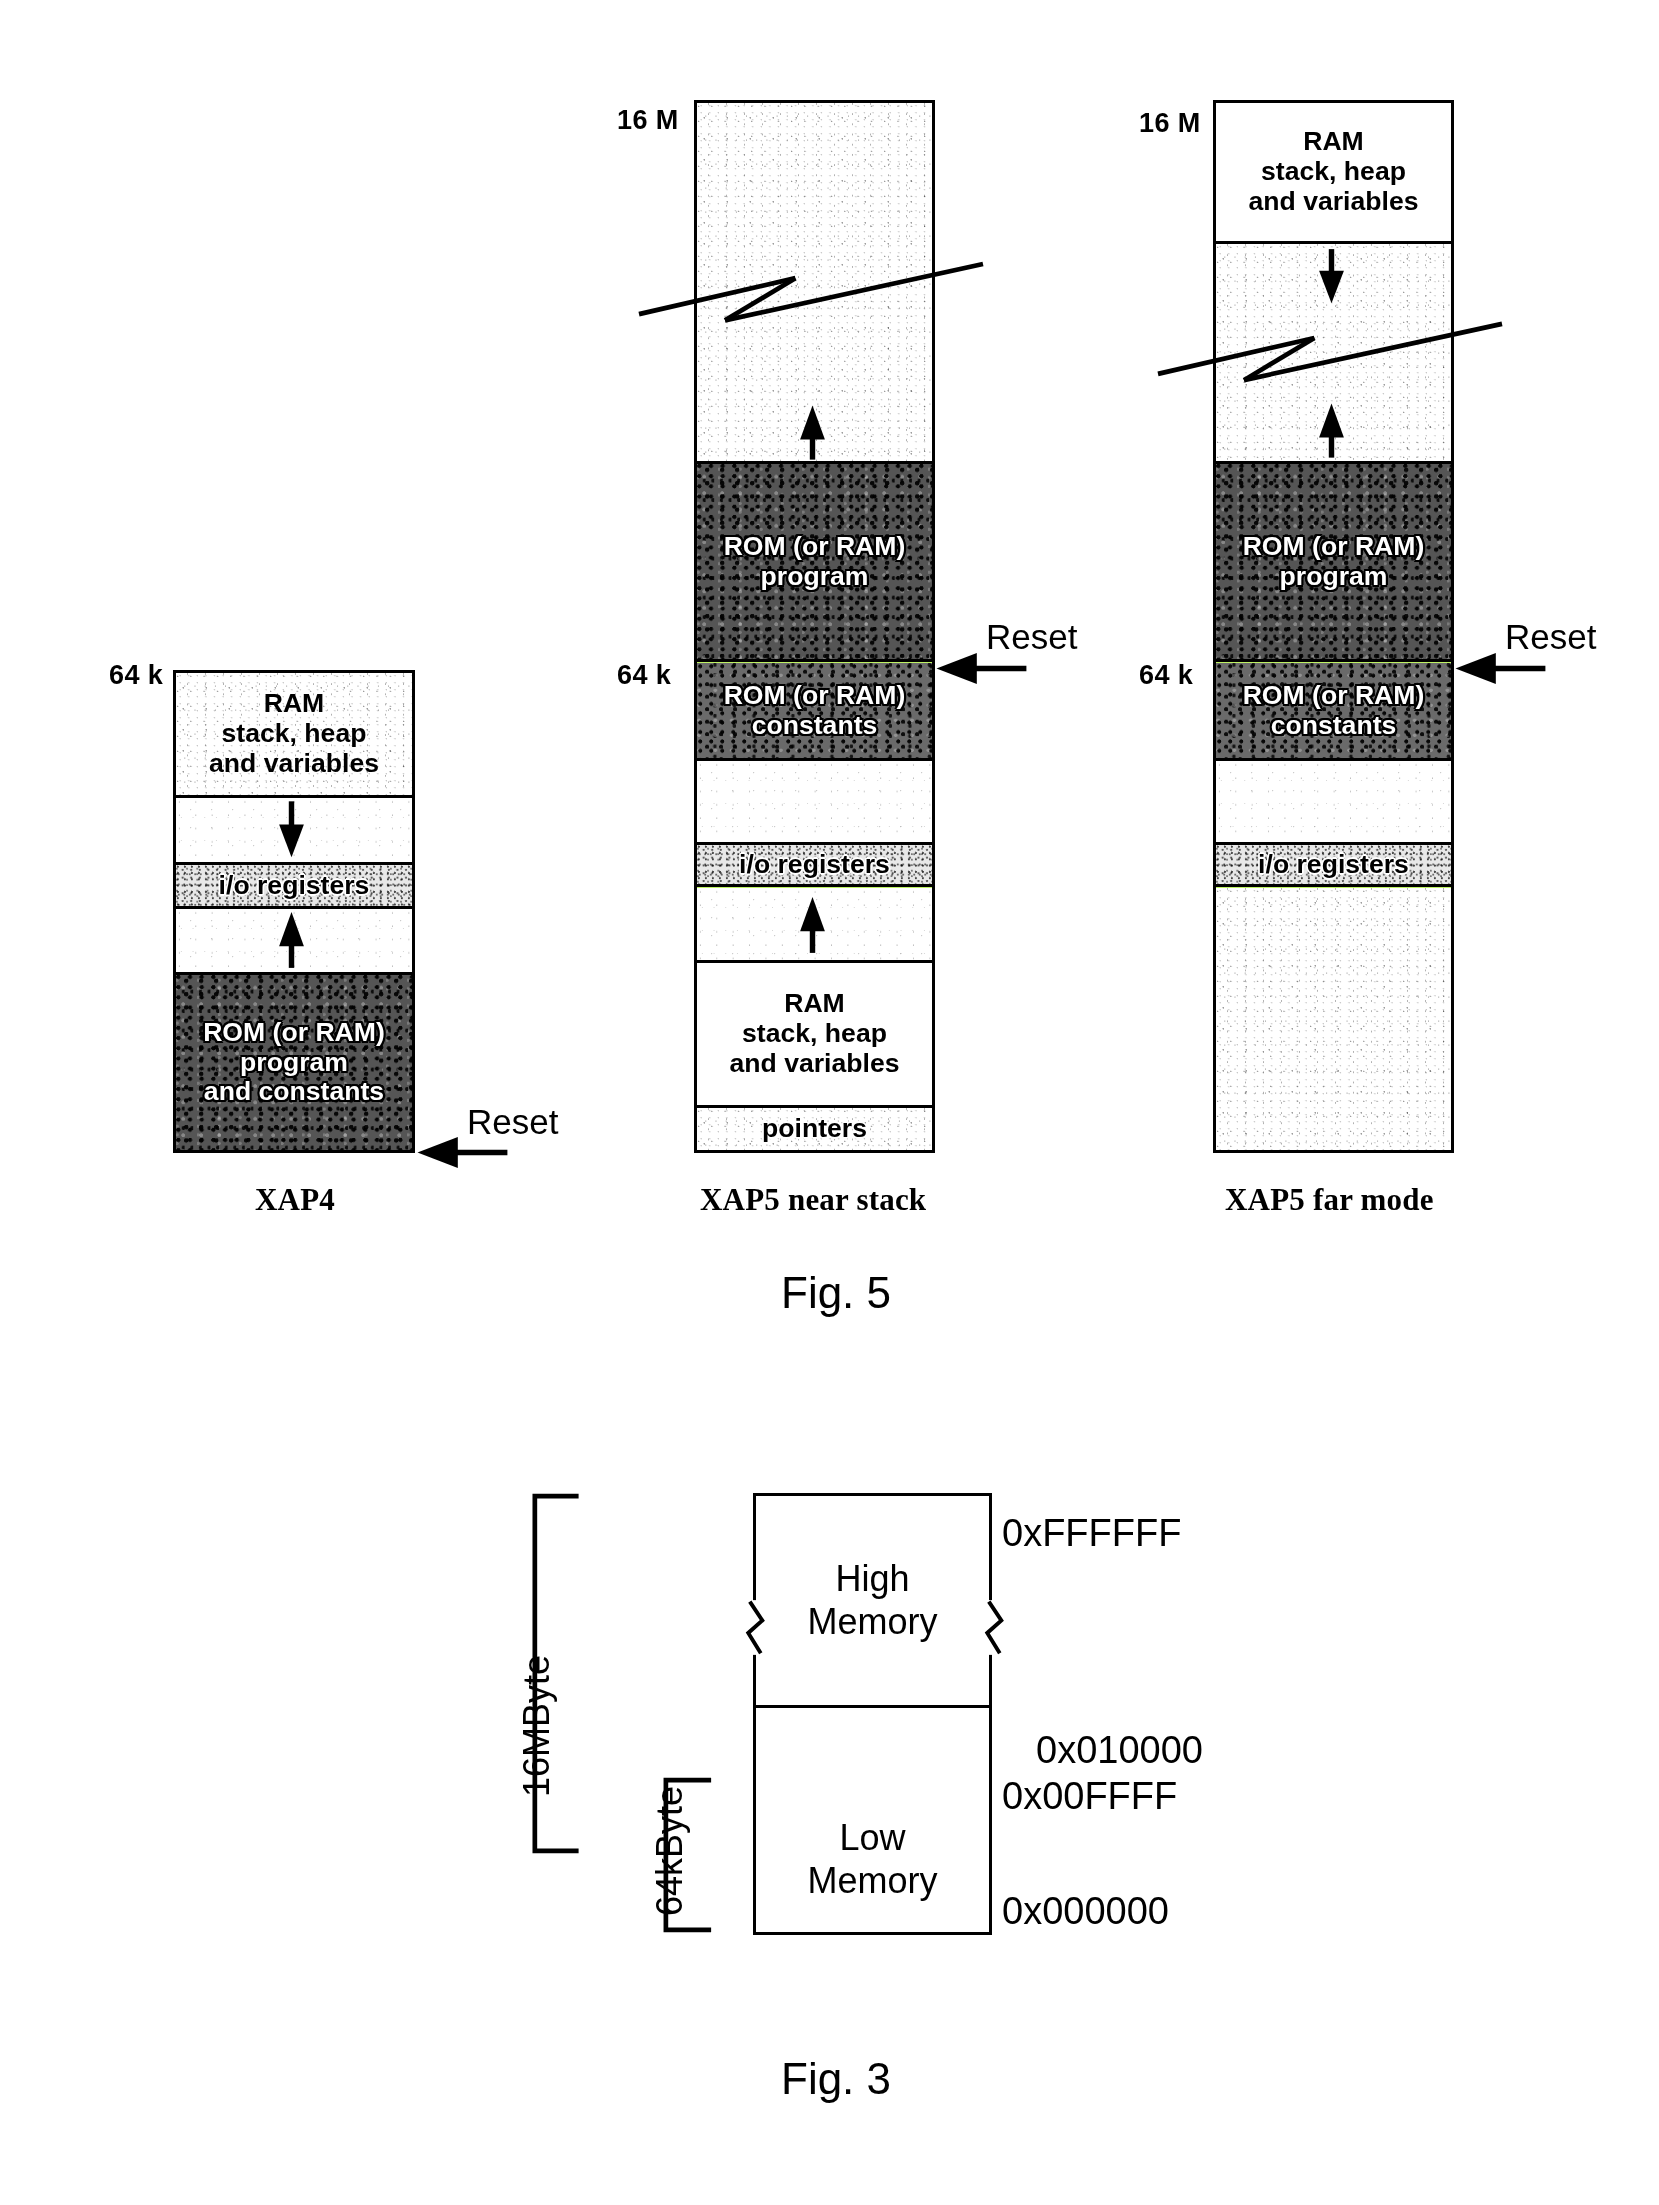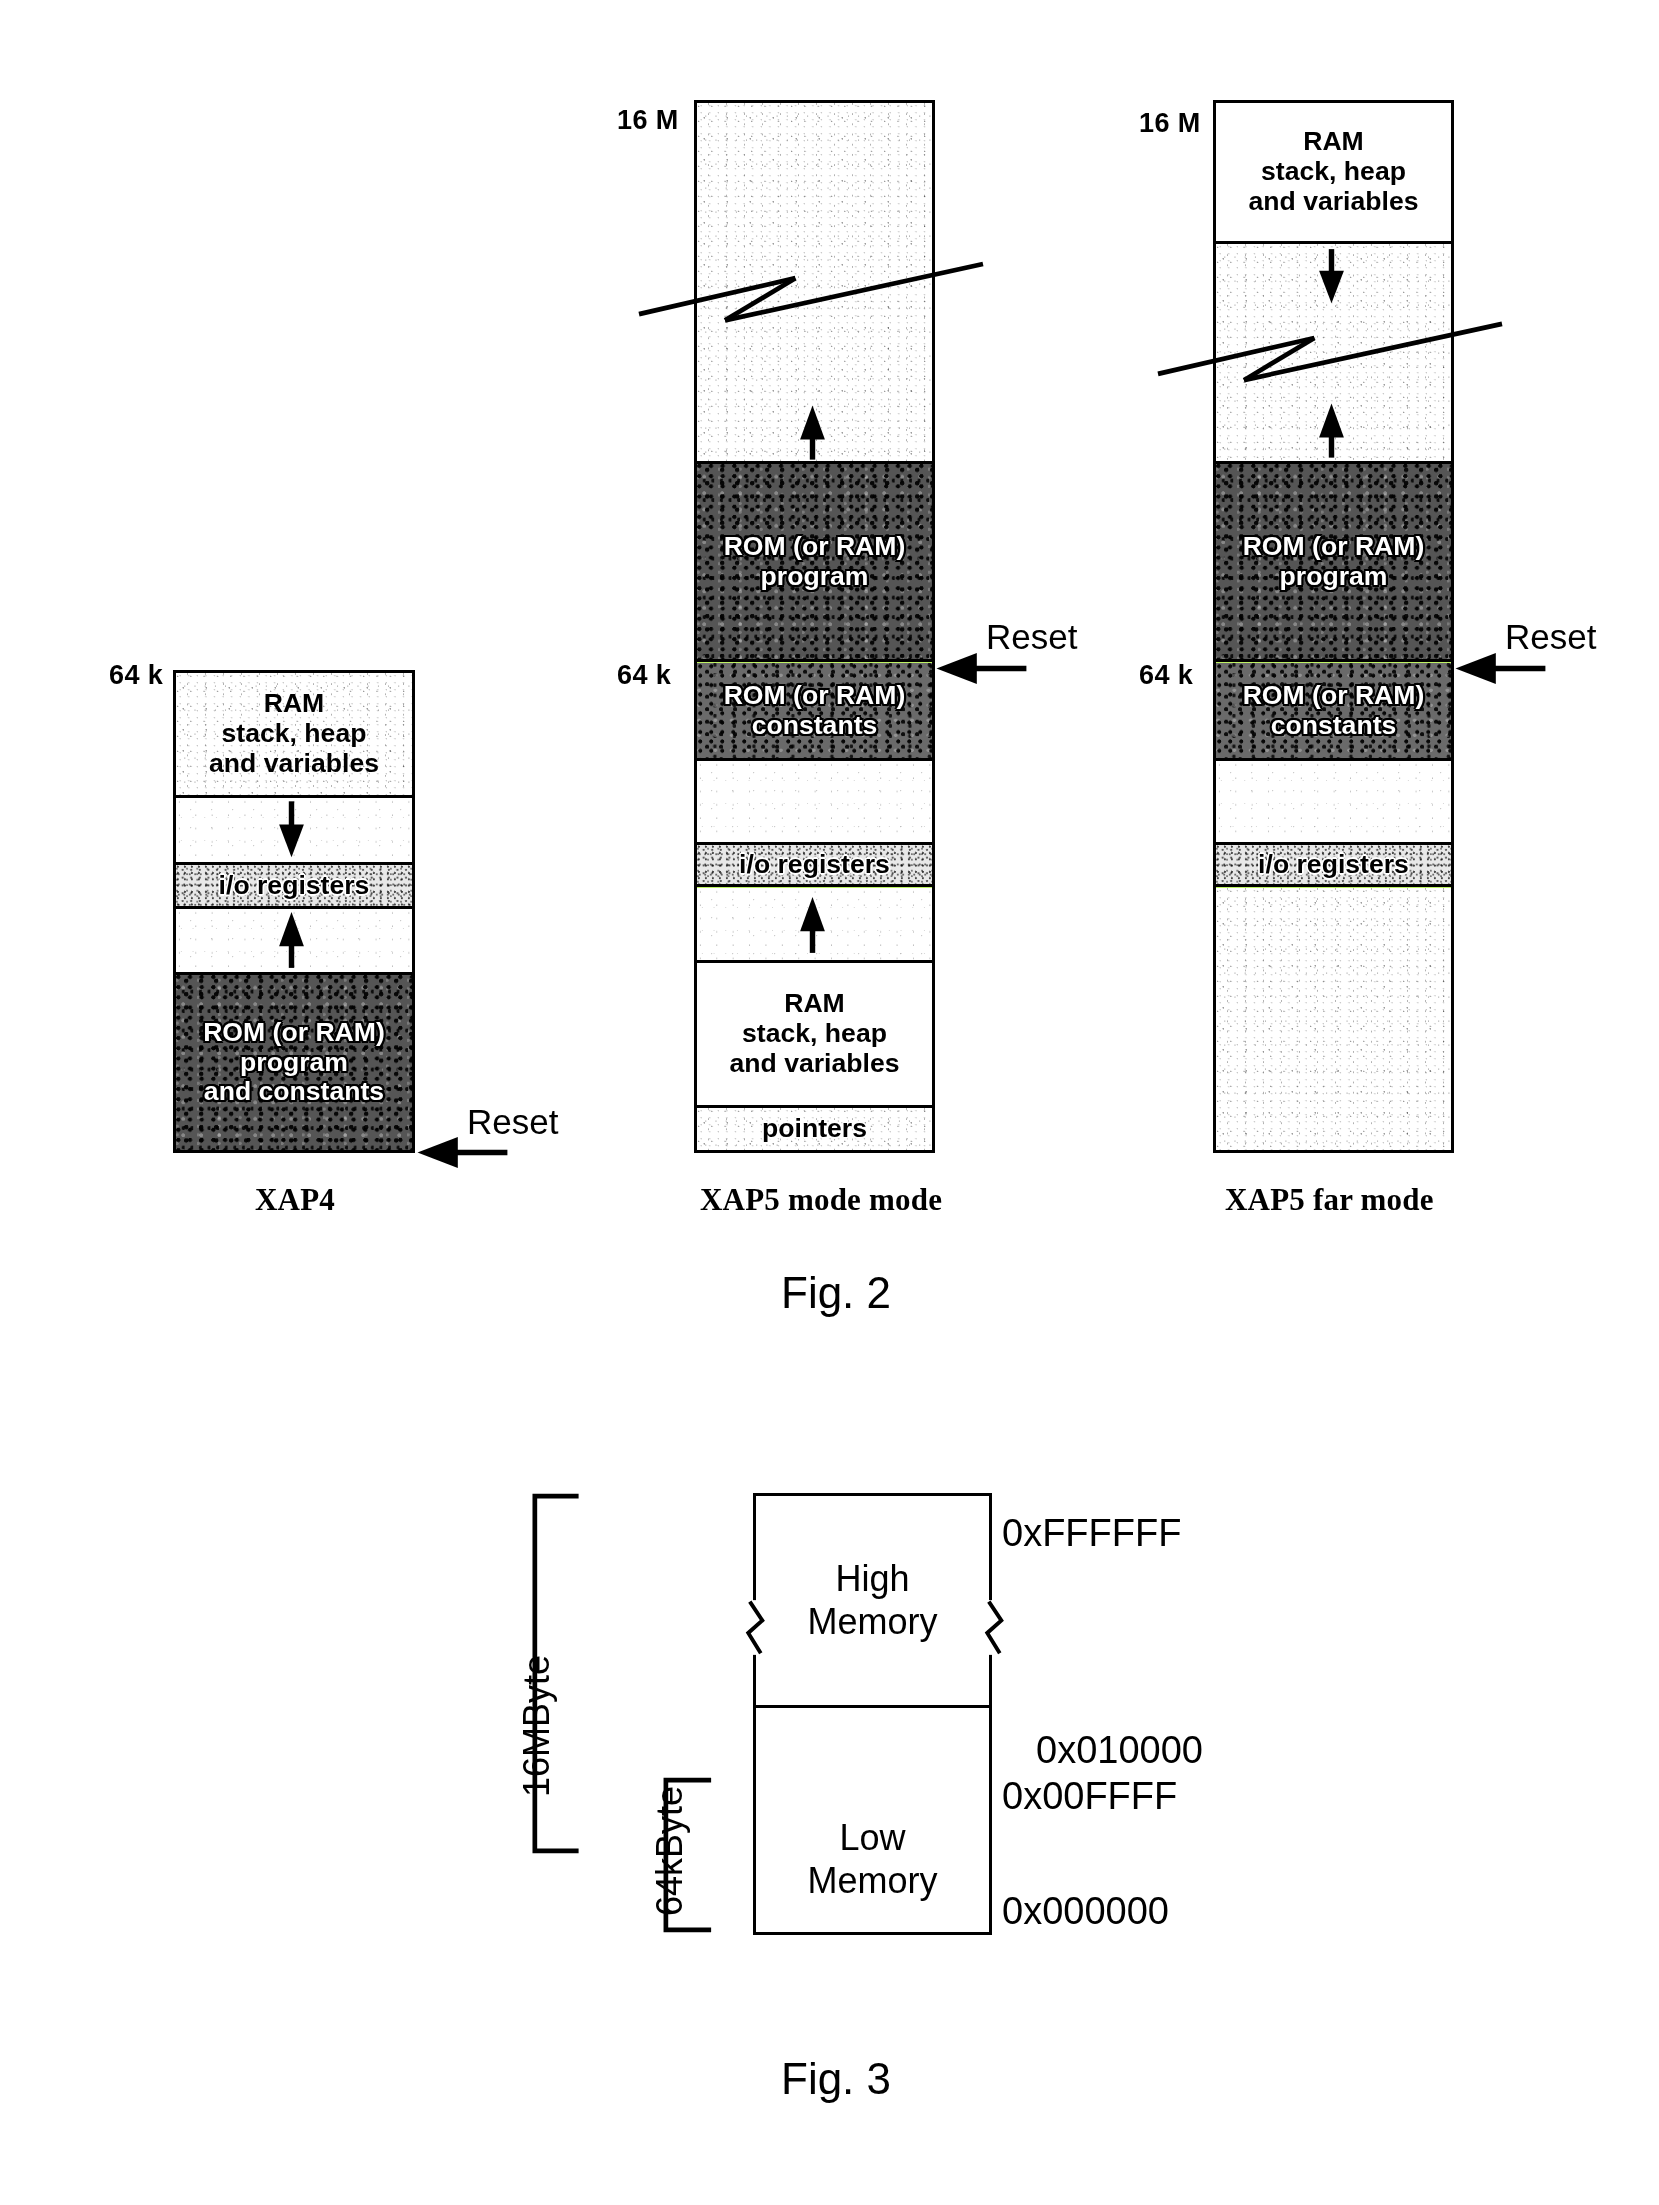--- a/index.html
+++ b/index.html
@@ -185,21 +185,21 @@
   <line x1="200" y1="46" x2="110" y2="100" stroke="#000" stroke-width="6"></line>
   <line x1="110" y1="100" x2="440" y2="28" stroke="#000" stroke-width="6"></line>
 </svg>
 
 <svg class="arrow-svg" width="94" height="31" viewBox="0 0 120 40" style="left:936px;top:653px;">
   <line x1="116" y1="20" x2="40" y2="20" stroke="#000" stroke-width="7"></line>
   <polygon points="0,20 52,0 52,40" fill="#000"></polygon>
 </svg>
 <div class="reset-label" style="left:986px;top:617px;">Reset</div>
 
-<div class="caption" style="left:700px;top:1182px;">XAP5 mode mode</div>
+<div class="caption" style="left:700px;top:1182px;">XAP5 near stack</div>
 
 <div class="side-label" style="left:1139px;top:108px;">16 M</div>
 <div class="side-label" style="left:1139px;top:660px;">64 k</div>
 
 <div class="col" style="left:1213px;top:100px;width:241px;height:1053px;">
 
   <div class="blk sep" style="top:0;height:141px;background:#fff;">
     <span class="lbl" style="font-size:26.6px;white-space:pre-line;font-weight:700;">RAM
 stack, heap
 and variables</span>
@@ -242,21 +242,21 @@
 </svg>
 
 <svg class="arrow-svg" width="94" height="31" viewBox="0 0 120 40" style="left:1455px;top:653px;">
   <line x1="116" y1="20" x2="40" y2="20" stroke="#000" stroke-width="7"></line>
   <polygon points="0,20 52,0 52,40" fill="#000"></polygon>
 </svg>
 <div class="reset-label" style="left:1505px;top:617px;">Reset</div>
 
 <div class="caption" style="left:1225px;top:1182px;">XAP5 far mode</div>
 
-<div class="figlabel" style="left:781px;top:1268px;">Fig. 2</div>
+<div class="figlabel" style="left:781px;top:1268px;">Fig. 5</div>
 
 <svg class="break-svg" width="55" height="361" viewBox="0 0 70 462" style="left:530px;top:1493px;">
   <path d="M62 4 L6 4 L6 458 L62 458" fill="none" stroke="#000" stroke-width="6"></path>
 </svg>
 <div class="brk-label" style="left:516px;top:1797px;">16MByte</div>
 
 <svg class="break-svg" width="55" height="156" viewBox="0 0 70 200" style="left:661px;top:1777px;">
   <path d="M64 4 L6 4 L6 196 L64 196" fill="none" stroke="#000" stroke-width="6"></path>
 </svg>
 <div class="brk-label" style="left:649px;top:1916px;">64kByte</div>

